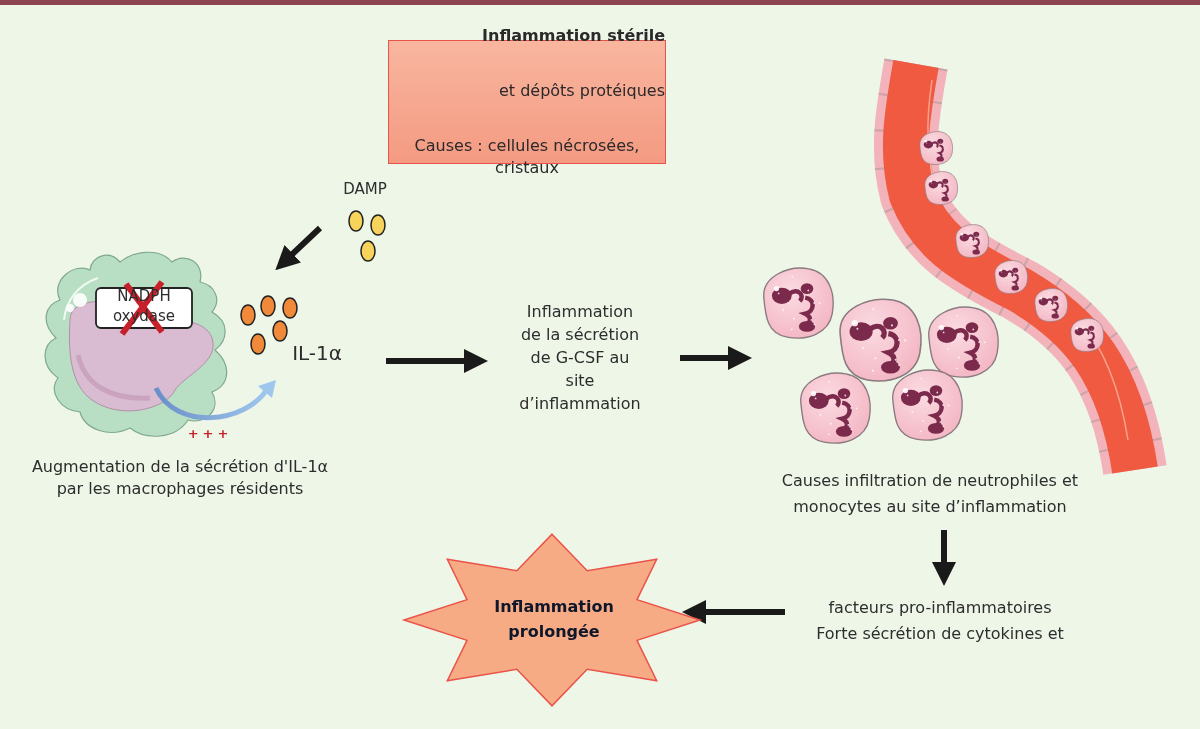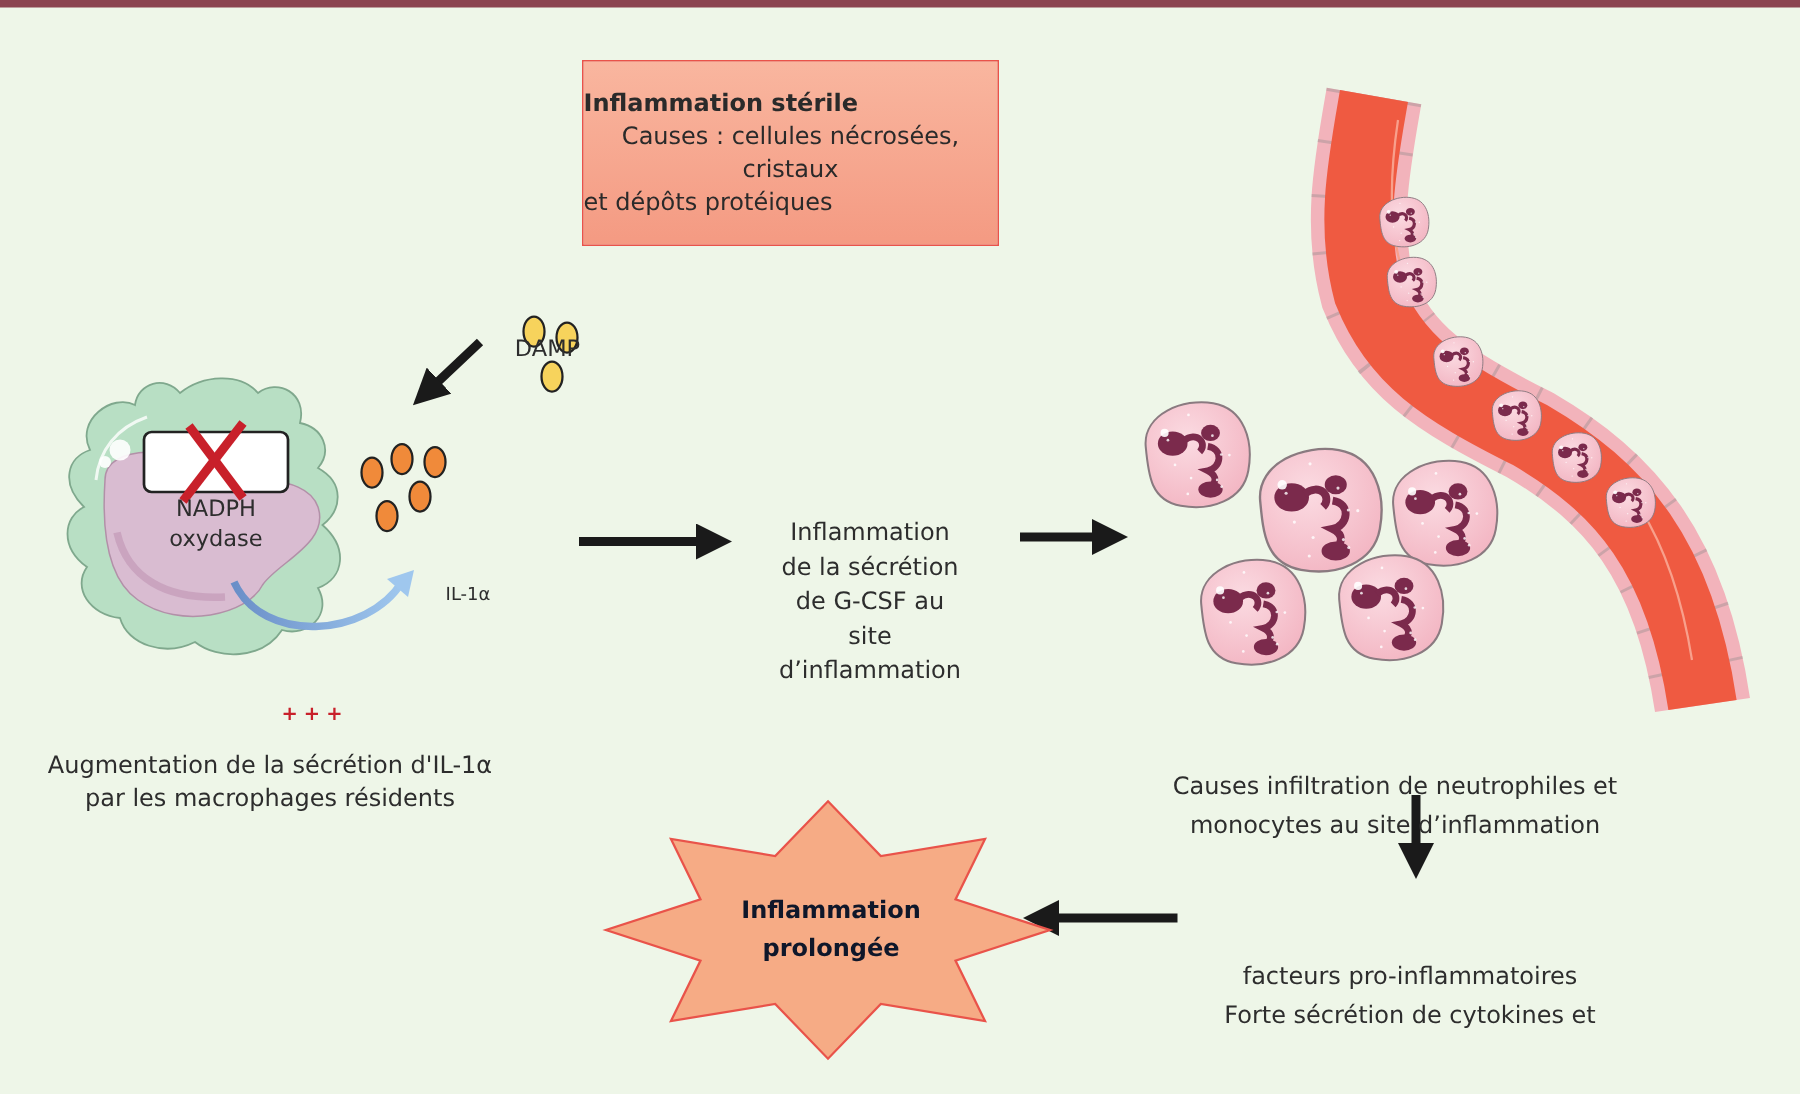--- a/index.html
+++ b/index.html
@@ -3,27 +3,27 @@
   <meta charset="utf-8">
   <style>
     html, body { margin: 0; padding: 0; }
     body {
       width: 1200px; height: 729px; overflow: hidden; position: relative;
       background: #eef6e8;
       font-family: "DejaVu Sans", sans-serif;
       color: #2a2a2a;
     }
     .topbar { position: absolute; left: 0; top: 0; width: 1200px; height: 5px; background: #8b4450; }
-    .txt { position: absolute; text-align: center; font-size: 16px; line-height: 22px; color: #2d2d2d; margin-top: 43px; }
+    .txt { position: absolute; text-align: center; font-size: 16px; line-height: 22px; color: #2d2d2d; }
     .cause-box {
       position: absolute; left: 388px; top: 40px; width: 278px; height: 124px;
       background: linear-gradient(#f9b69f, #f49a82);
       border: 1.5px solid #e9534a; box-sizing: border-box;
-      display: flex; flex-direction: column; align-items: flex-start; justify-content: center;
-      text-align: center; font-size: 16px; line-height: 22px;
+      display: flex; flex-direction: column; align-items: flex-end; justify-content: center;
+      text-align: center; font-size: 16px; line-height: 22px; gap: 33px;
     }
     .cause-box .title { font-weight: bold; font-size: 16px; }
     svg { position: absolute; left: 0; top: 0; }
     .star-label {
       position: absolute; left: 470px; top: 594px; width: 168px;
       text-align: center; font-weight: bold; font-size: 16px; line-height: 25px; color: #0f172a;
     }
   </style>
 </head>
 <body>
@@ -308,34 +308,34 @@
         <circle cx="18.250539435967635" cy="23.810035915474593" r="1" fill="#fff" opacity="0.8"></circle>
         <circle cx="-4.38379476724424" cy="17.458016595211554" r="1" fill="#fff" opacity="0.8"></circle>
       </g>
     </g>
 
   <polygon id="star" fill="#f6ab85" stroke="#e9534a" stroke-width="1.5" points="552.0,534.2 587.2,570.7 656.7,559.3 637.0,599.6 700.0,620.0 637.0,640.4 656.7,680.7 587.2,669.3 552.0,705.8 516.8,669.3 447.3,680.7 467.0,640.4 404.0,620.0 467.0,599.6 447.3,559.3 516.8,570.7"></polygon>
 </svg>
 
 <div class="cause-box">
   <div class="title">Inflammation stérile</div>
+  <div>et dépôts protéiques</div>
   <div>Causes : cellules nécrosées, cristaux</div>
-  <div>et dépôts protéiques</div>
 </div>
 
 <div class="txt" style="left:96px;top:286px;width:96px;font-size:15px;line-height:20px;text-align:center;">
   <div>NADPH</div>
   <div>oxydase</div>
 </div>
 
 <div class="txt" style="left:180px;top:423px;width:60px;color:#c8202a;font-weight:bold;font-size:13px;letter-spacing:4px;">+++</div>
 
 <div class="txt" style="left:330px;top:178px;width:70px;font-size:15px;">DAMP</div>
 
-<div class="txt" style="left:282px;top:342px;width:60px;font-size:12px;">IL-1α</div>
+<div class="txt" style="left:282px;top:342px;width:60px;font-size:20px;text-align:right;">IL-1α</div>
 
 <div class="txt" style="left:0px;top:456px;width:360px;">
   <div>Augmentation de la sécrétion d'IL-1α</div>
   <div>par les macrophages résidents</div>
 </div>
 
 <div class="txt" style="left:490px;top:300px;width:180px;line-height:23px;">
   <div>Inflammation</div>
   <div>de la sécrétion</div>
   <div>de G-CSF au</div>

